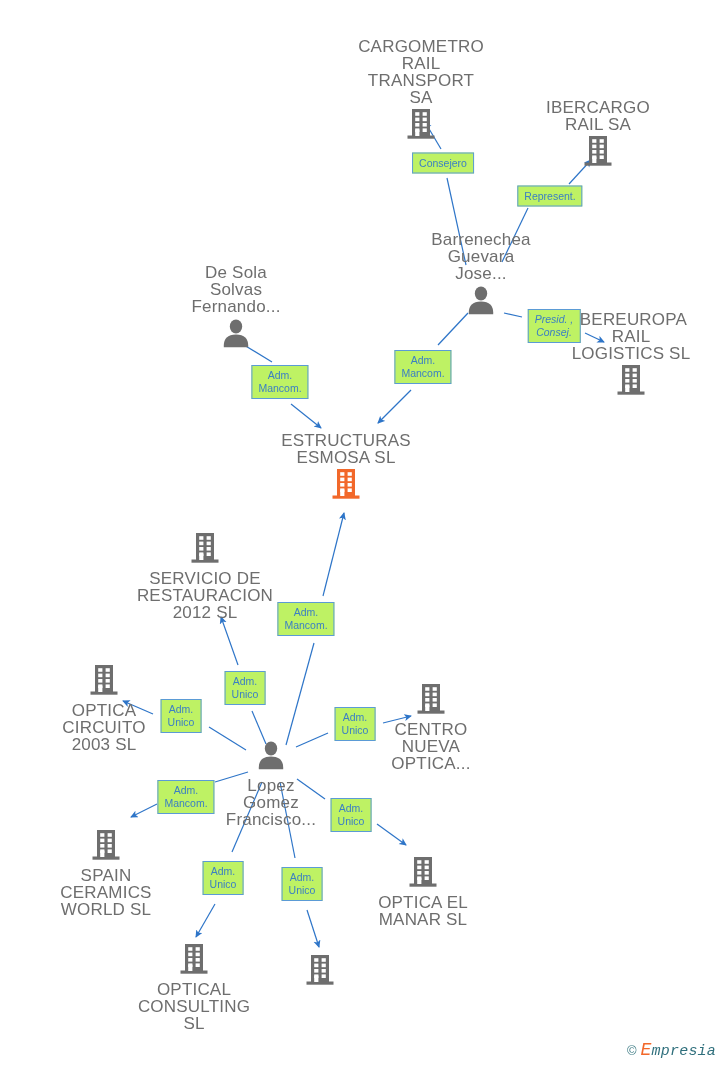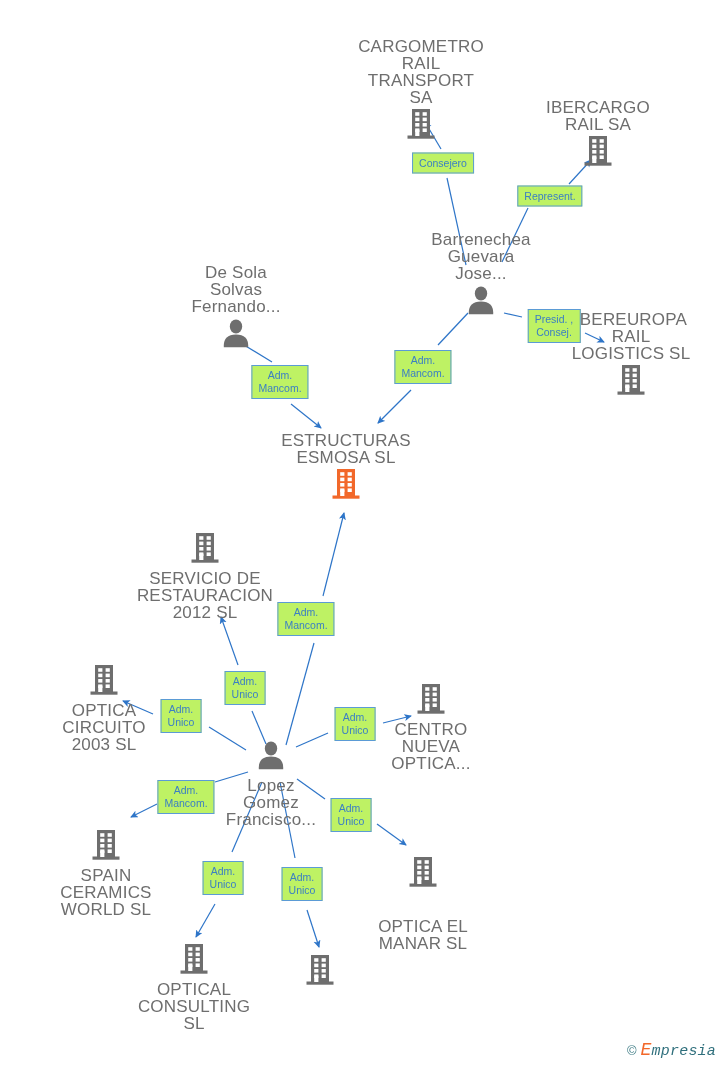--- a/index.html
+++ b/index.html
@@ -322,21 +322,21 @@
               <rect x="16.6" y="15" width="4.2" height="3.6" fill="#ffffff"></rect>
               <rect x="9.2" y="20.4" width="4.2" height="3.6" fill="#ffffff"></rect>
               <rect x="16.6" y="20.4" width="4.2" height="3.6" fill="#ffffff"></rect>
               <rect x="9.2" y="21.6" width="4.2" height="6.4" fill="#ffffff"></rect>
             </g>
           </svg></div>
         <div class="node-label">SPAIN
 CERAMICS
 WORLD  SL</div>
       </div>
-      <div class="node label-bottom" style="left: 423px; top: 856px; gap: 24px;">
+      <div class="node label-bottom" style="left: 423px; top: 856px;">
         <div class="node-icon"><svg width="30" height="32" viewBox="0 0 30 32">
             <g fill="#6e6e6e">
               <path d="M6,1 H24 V28 H6 Z"></path>
               <rect x="1.5" y="27.5" width="27" height="3.2"></rect>
               <rect x="9.2" y="4.2" width="4.2" height="3.6" fill="#ffffff"></rect>
               <rect x="16.6" y="4.2" width="4.2" height="3.6" fill="#ffffff"></rect>
               <rect x="9.2" y="9.6" width="4.2" height="3.6" fill="#ffffff"></rect>
               <rect x="16.6" y="9.6" width="4.2" height="3.6" fill="#ffffff"></rect>
               <rect x="9.2" y="15" width="4.2" height="3.6" fill="#ffffff"></rect>
               <rect x="16.6" y="15" width="4.2" height="3.6" fill="#ffffff"></rect>
@@ -382,21 +382,21 @@
               <rect x="16.6" y="20.4" width="4.2" height="3.6" fill="#ffffff"></rect>
               <rect x="9.2" y="21.6" width="4.2" height="6.4" fill="#ffffff"></rect>
             </g>
           </svg></div>
       </div>
     </div>
 
   <div id="badge-layer">
       <div class="role" style="left: 443px; top: 163px;">Consejero</div>
       <div class="role" style="left: 550px; top: 196px;">Represent.</div>
-      <div class="role" style="left: 554px; top: 326px;">Presid. ,
+      <div class="role" style="left: 554px; top: 326px; font-style: italic;">Presid. ,
 Consej.</div>
       <div class="role" style="left: 280px; top: 382px;">Adm.
 Mancom.</div>
       <div class="role" style="left: 423px; top: 367px;">Adm.
 Mancom.</div>
       <div class="role" style="left: 306px; top: 619px;">Adm.
 Mancom.</div>
       <div class="role" style="left: 245px; top: 688px;">Adm.
 Unico</div>
       <div class="role" style="left: 181px; top: 716px;">Adm.

